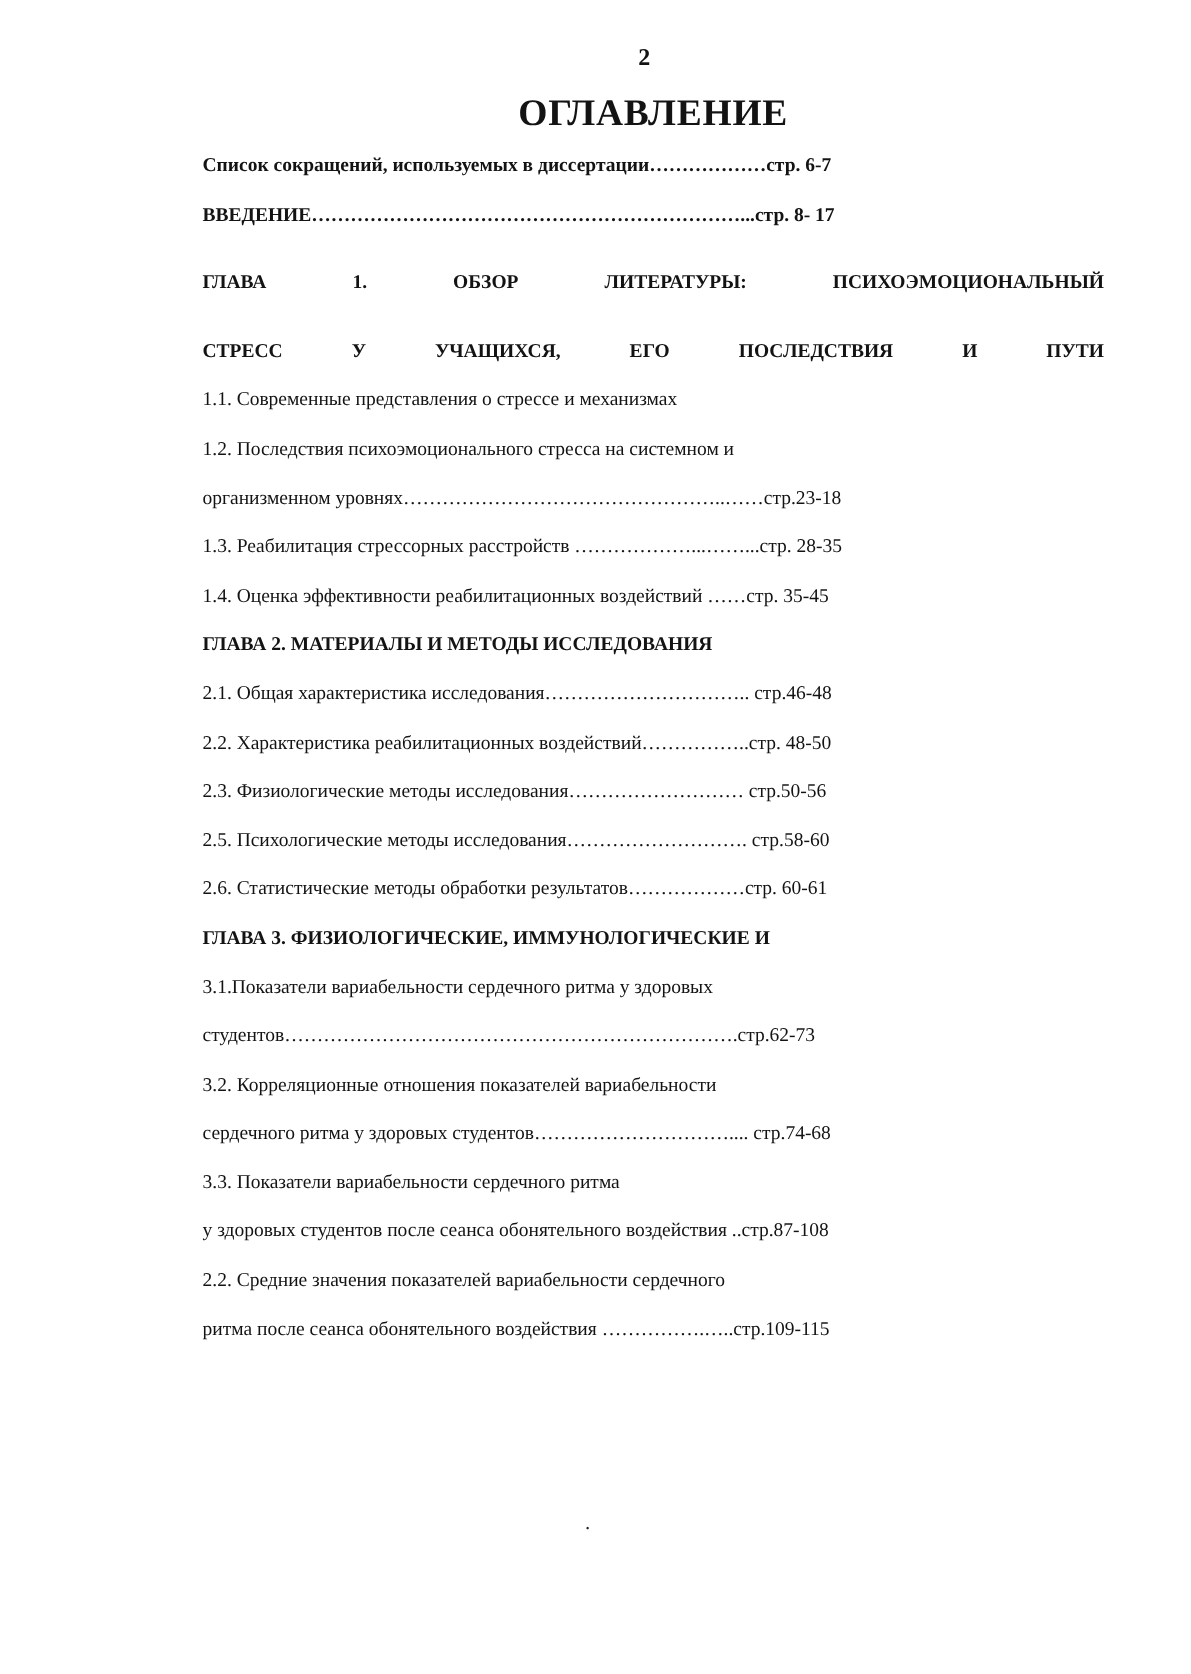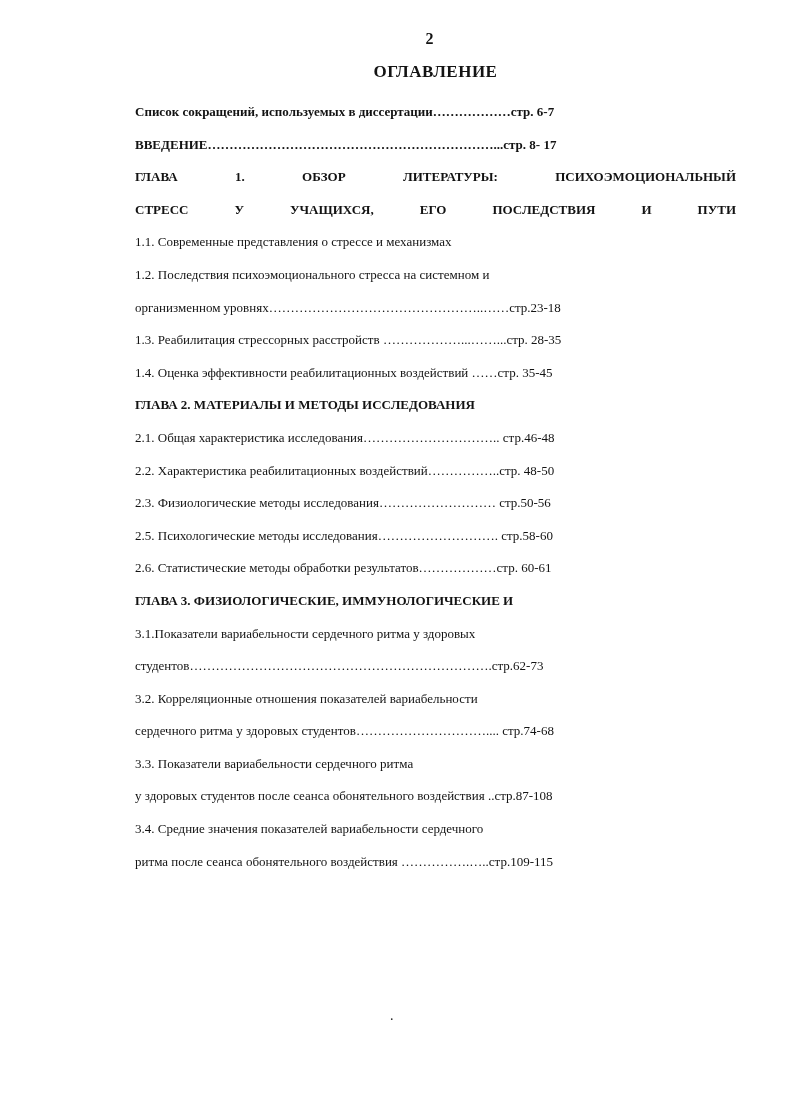--- a/index.html
+++ b/index.html
@@ -23,39 +23,40 @@
     text-align: center;
     font-size: 16px;
     font-weight: bold;
     margin-bottom: 14px;
     
     transform: translateX(-6px);
   }
   .toc-title {
     text-align: center;
     font-weight: bold;
-    font-size: 17px;
+    font-size: 25px;
     letter-spacing: 0.5px;
-    margin-bottom: 14px;
+    margin-bottom: 4px;
   }
   .toc-lines {
     font-size: 13px;
   }
   .line {
     line-height: 32.6px;
     white-space: nowrap;
     overflow: hidden;
   }
   .line.bold {
     font-weight: bold;
   }
   .line.justify {
     white-space: normal;
     text-align: justify;
     text-align-last: justify;
+    margin-top: 13px;
   }
   .footer-dot {
     position: absolute;
     bottom: 92px;
     left: 390px;
     font-size: 14px;
     color: #222;
   }
 </style>
 </head>
@@ -82,18 +83,18 @@
       <div class="line">2.3. Физиологические методы исследования……………………… стр.50-56</div>
       <div class="line">2.5. Психологические методы исследования………………………. стр.58-60</div>
       <div class="line">2.6. Статистические методы обработки результатов………………стр. 60-61</div>
       <div class="line bold">ГЛАВА 3. ФИЗИОЛОГИЧЕСКИЕ, ИММУНОЛОГИЧЕСКИЕ И</div>
       <div class="line">3.1.Показатели вариабельности сердечного ритма у здоровых</div>
       <div class="line">студентов…………………………………………………………….стр.62-73</div>
       <div class="line">3.2. Корреляционные отношения показателей вариабельности</div>
       <div class="line">сердечного ритма у здоровых студентов………………………….... стр.74-68</div>
       <div class="line">3.3. Показатели вариабельности сердечного ритма</div>
       <div class="line">у здоровых студентов после сеанса обонятельного воздействия ..стр.87-108</div>
-      <div class="line">3.4. Средние значения показателей вариабельности сердечного</div>
+      <div class="line">2.2. Средние значения показателей вариабельности сердечного</div>
       <div class="line">ритма после сеанса обонятельного воздействия …………….…..стр.109-115</div>
     </div>
 
   <div class="footer-dot">.</div>
 </div>
 
 </body></html>

